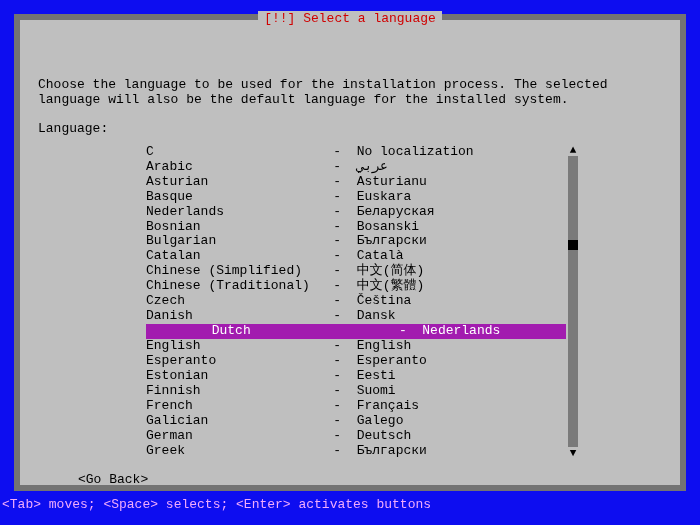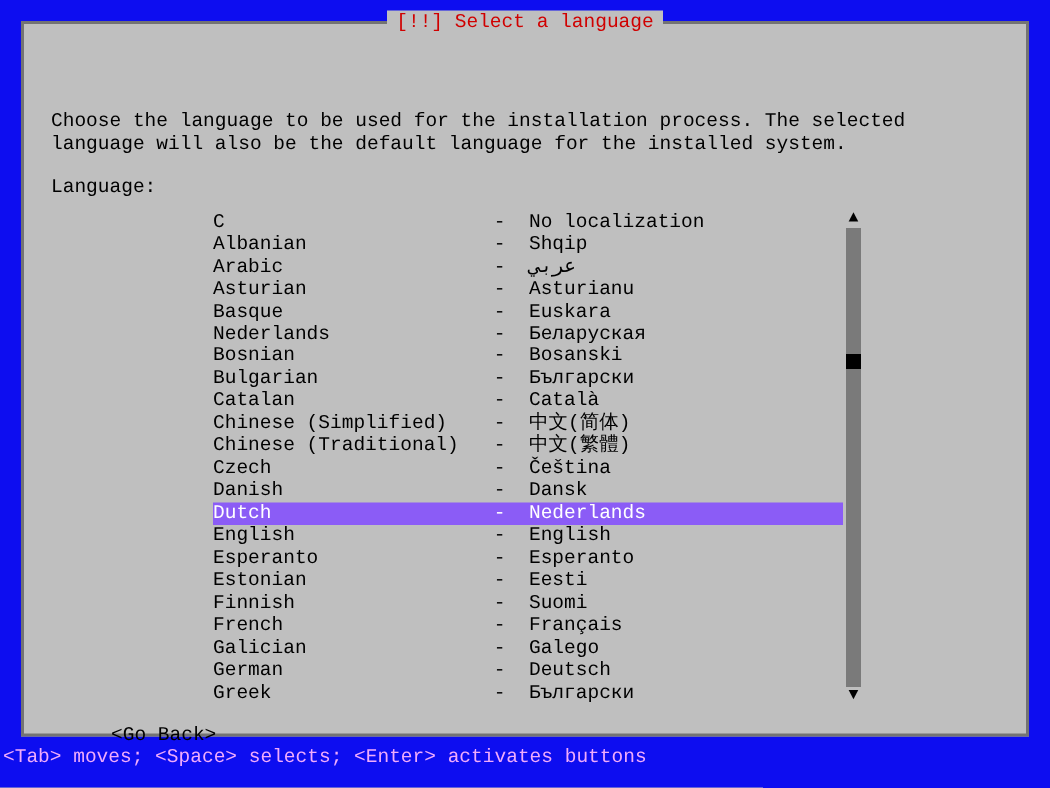--- a/index.html
+++ b/index.html
@@ -13,21 +13,21 @@
     overflow: hidden;
     position: relative;
   }
   .dialog {
     position: absolute;
     left: 14px;
     top: 14px;
     right: 14px;
     bottom: 34px;
     background: #bfbfbf;
-    border: 2px solid #737373;
+    border: 6px solid #737373;
   }
   .title-row {
     position: absolute;
     top: -8px;
     left: 0;
     right: 0;
     text-align: center;
   }
   .title-text {
     background: #bfbfbf;
@@ -51,22 +51,23 @@
     width: 432px;
   }
   .list {
     flex: 1;
   }
   .row {
     white-space: pre;
     padding: 0;
   }
   .row.selected {
-    background: #8b5cf6;
+    background: #a21caf;
     color: #fff;
+    text-align: center;
   }
   .scrollbar {
     width: 10px;
     background: #7a7a7a;
     position: relative;
     margin-left: 2px;
   }
   .scroll-arrow {
     position: absolute;
     left: 0; right: 0;
@@ -102,21 +103,20 @@
 <div class="dialog">
   <div class="title-row">
     <span class="title-text">[!!] Select a language</span>
   </div>
   <div class="content">
     <div class="instr">Choose the language to be used for the installation process. The selected language will also be the default language for the installed system.</div>
     <div class="lang-label">Language:</div>
     <div class="list-wrap">
       <div class="list" id="lang-list">
           <div class="row">C                       -  No localization</div>
-          <div class="row">Albanian                -  Shqip</div>
           <div class="row">Arabic                  -  عربي</div>
           <div class="row">Asturian                -  Asturianu</div>
           <div class="row">Basque                  -  Euskara</div>
           <div class="row">Nederlands              -  Беларуская</div>
           <div class="row">Bosnian                 -  Bosanski</div>
           <div class="row">Bulgarian               -  Български</div>
           <div class="row">Catalan                 -  Català</div>
           <div class="row">Chinese (Simplified)    -  中文(简体)</div>
           <div class="row">Chinese (Traditional)   -  中文(繁體)</div>
           <div class="row">Czech                   -  Čeština</div>

